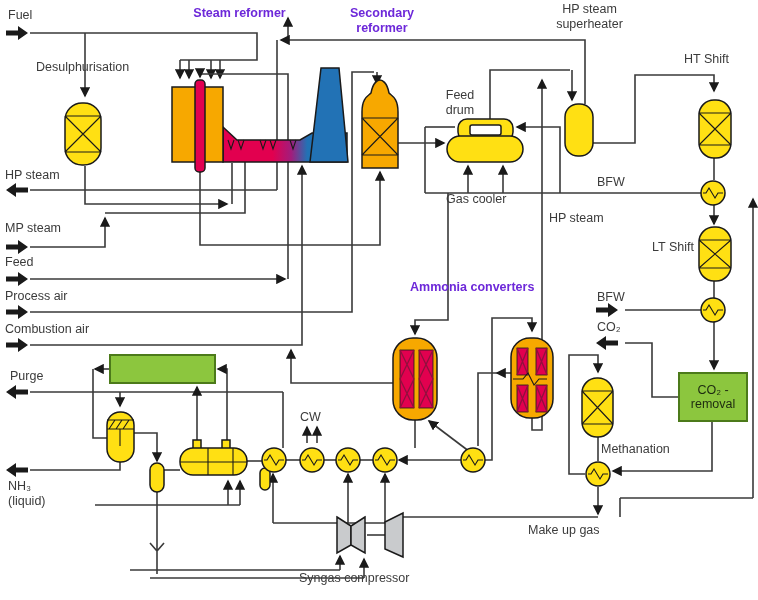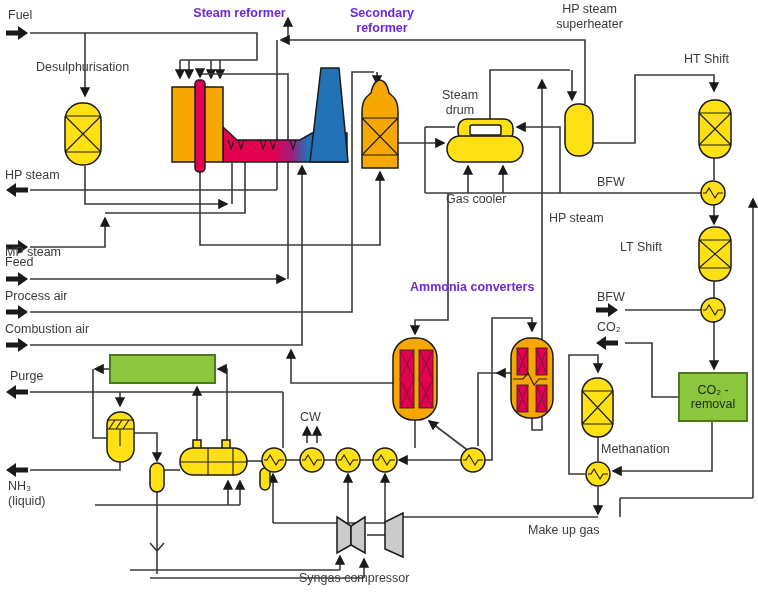--- a/index.html
+++ b/index.html
@@ -245,31 +245,31 @@
     <polygon points="365,517 351,526 351,545 365,553" class="fgr sk"></polygon>
     <polygon points="385,522 403,513 403,557 385,549" class="fgr sk"></polygon>
   </g>
 </svg>
 
   <div class="lbl" style="left:8px;top:8px;">Fuel</div>
   <div class="lbl" style="left:36px;top:60px;">Desulphurisation</div>
   <div class="lbl b ctr" style="left:182px;top:6px;width:115px;">Steam reformer</div>
   <div class="lbl b ctr" style="left:332px;top:6px;width:100px;">Secondary reformer</div>
   <div class="lbl ctr" style="left:542px;top:2px;width:95px;">HP steam superheater</div>
-  <div class="lbl ctr" style="left:434px;top:88px;width:52px;">Steam drum</div>
+  <div class="lbl ctr" style="left:434px;top:88px;width:52px;">Feed drum</div>
   <div class="lbl" style="left:446px;top:192px;">Gas cooler</div>
   <div class="lbl" style="left:684px;top:52px;">HT Shift</div>
   <div class="lbl" style="left:5px;top:168px;">HP steam</div>
-  <div class="lbl" style="left:5px;top:221px;margin-top:24px;">MP steam</div>
+  <div class="lbl" style="left:5px;top:221px;">MP steam</div>
   <div class="lbl" style="left:5px;top:255px;">Feed</div>
   <div class="lbl" style="left:5px;top:289px;">Process air</div>
   <div class="lbl" style="left:5px;top:322px;">Combustion air</div>
   <div class="lbl" style="left:597px;top:175px;">BFW</div>
   <div class="lbl" style="left:549px;top:211px;">HP steam</div>
-  <div class="lbl" style="left:620px;top:240px;">LT Shift</div>
+  <div class="lbl" style="left:652px;top:240px;">LT Shift</div>
   <div class="lbl b" style="left:410px;top:280px;">Ammonia converters</div>
   <div class="lbl" style="left:597px;top:290px;">BFW</div>
   <div class="lbl" style="left:597px;top:320px;">CO₂</div>
   <div class="boxlbl" style="left:679px;top:373px;width:68px;height:48px;font-size:12.5px;border-radius:24px;">CO₂ - removal</div>
   <div class="lbl" style="left:601px;top:442px;">Methanation</div>
   <div class="lbl" style="left:528px;top:523px;">Make up gas</div>
   <div class="lbl" style="left:10px;top:369px;">Purge</div>
   <div class="lbl" style="left:8px;top:479px;width:58px;">NH₃ (liquid)</div>
   <div class="lbl" style="left:300px;top:410px;">CW</div>
   <div class="lbl" style="left:299px;top:571px;">Syngas compressor</div>

